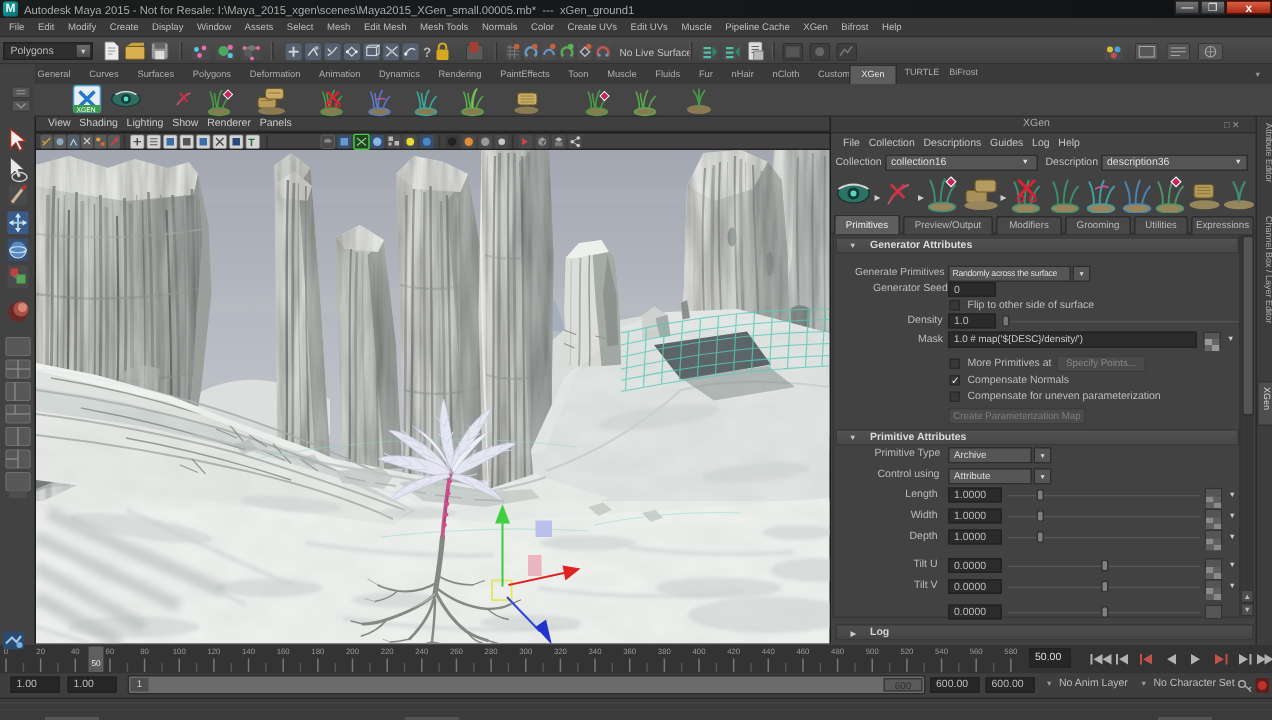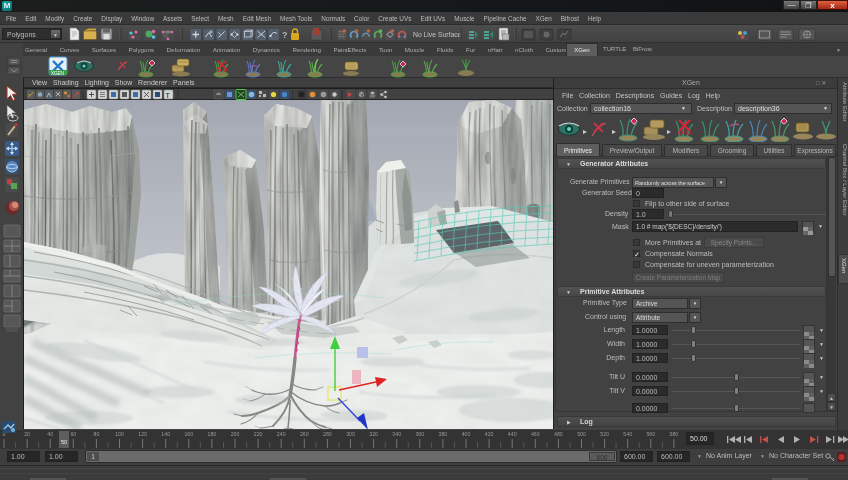--- a/index.html
+++ b/index.html
@@ -5,20 +5,21 @@
 .abs{position:absolute;}
 #stage{position:relative;width:848px;height:480px;background:#444444;color:#c8c8c8;} .t8{font-size:8px;}
 .fld{background:#2b2b2b;border:1px solid #222;color:#bbb;}
 .dd{background:linear-gradient(#6a6a6a,#555);border:1px solid #2e2e2e;color:#ddd;}
 </style></head>
 <body>
 <div id="stage">
 
 <div class="abs" style="left:0;top:0;width:848px;height:12px;background:linear-gradient(90deg,#1b1e1d 0%,#15181a 60%,#101214 100%);">
   <div class="abs" style="left:2px;top:1px;width:10px;height:10px;background:linear-gradient(135deg,#15a8a2,#0a6a72);border-radius:2px;color:#e8f8f8;font-size:8px;font-weight:bold;text-align:center;line-height:10px;">M</div>
+  <div class="abs t8" style="left:16px;top:2px;color:#a8abab;font-size:7.5px;">Autodesk Maya 2015 - Not for Resale: I:\Maya_2015_xgen\scenes\Maya2015_XGen_small.00005.mb* &nbsp;---&nbsp; xGen_ground1</div>
   <div class="abs" style="left:783px;top:0;width:17px;height:10px;background:linear-gradient(#777,#3d4043);border:1px solid #222;color:#eee;font-size:8px;text-align:center;line-height:7px;">—</div>
   <div class="abs" style="left:800px;top:0;width:17px;height:10px;background:linear-gradient(#777,#3d4043);border:1px solid #222;color:#eee;font-size:7px;text-align:center;line-height:9px;">❒</div>
   <div class="abs" style="left:817px;top:0;width:31px;height:10px;background:linear-gradient(#e06040,#a02818);border:1px solid #401008;color:#fff;font-size:8px;font-weight:bold;text-align:center;line-height:9px;">x</div>
 </div>
 
 <div class="abs" style="left:0;top:12px;width:848px;height:13px;background:#393939;border-bottom:1px solid #2c2c2c;">
   <div class="abs" style="left:6px;top:3px;color:#bdbdbd;font-size:6.4px;white-space:nowrap;"><span style="margin-right:9px;">File</span><span style="margin-right:9px;">Edit</span><span style="margin-right:9px;">Modify</span><span style="margin-right:9px;">Create</span><span style="margin-right:9px;">Display</span><span style="margin-right:9px;">Window</span><span style="margin-right:9px;">Assets</span><span style="margin-right:9px;">Select</span><span style="margin-right:9px;">Mesh</span><span style="margin-right:9px;">Edit Mesh</span><span style="margin-right:9px;">Mesh Tools</span><span style="margin-right:9px;">Normals</span><span style="margin-right:9px;">Color</span><span style="margin-right:9px;">Create UVs</span><span style="margin-right:9px;">Edit UVs</span><span style="margin-right:9px;">Muscle</span><span style="margin-right:9px;">Pipeline Cache</span><span style="margin-right:9px;">XGen</span><span style="margin-right:9px;">Bifrost</span><span style="margin-right:9px;">Help</span></div>
 </div>
 
 <div class="abs" style="left:0;top:25px;width:848px;height:18px;background:linear-gradient(#4d4d4d,#414141);border-bottom:1px solid #303030;" id="toolbar">

